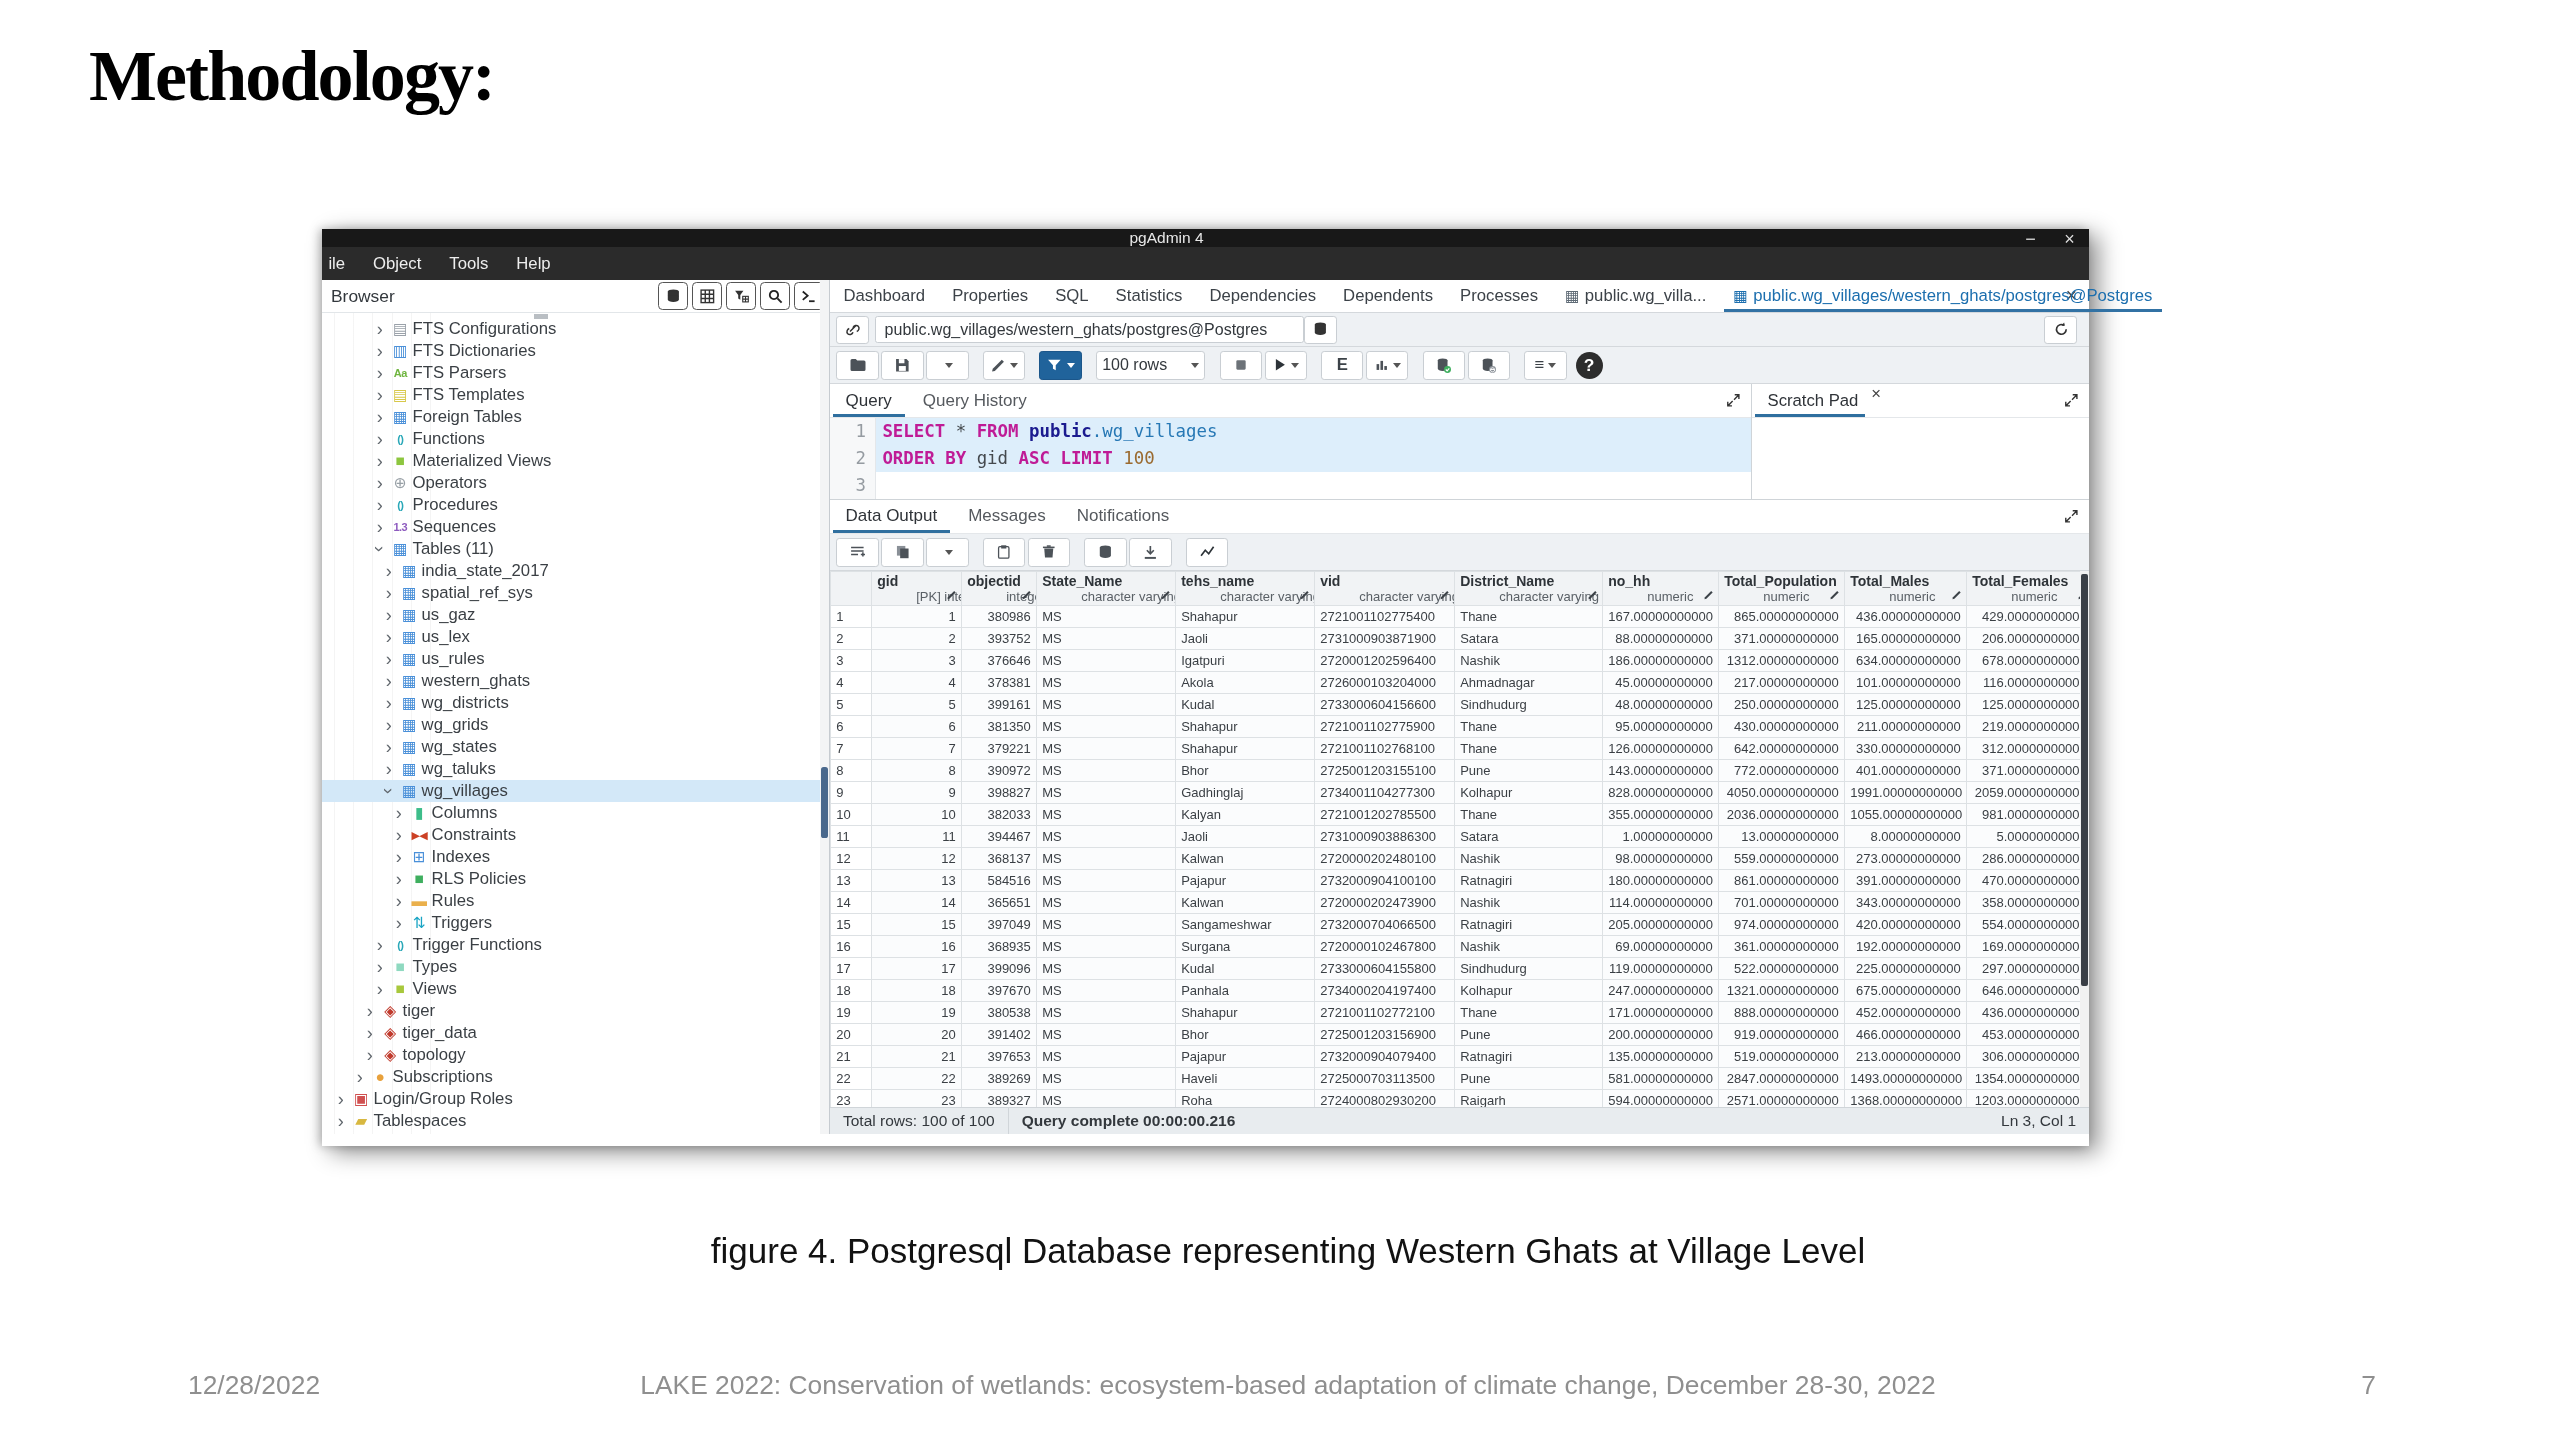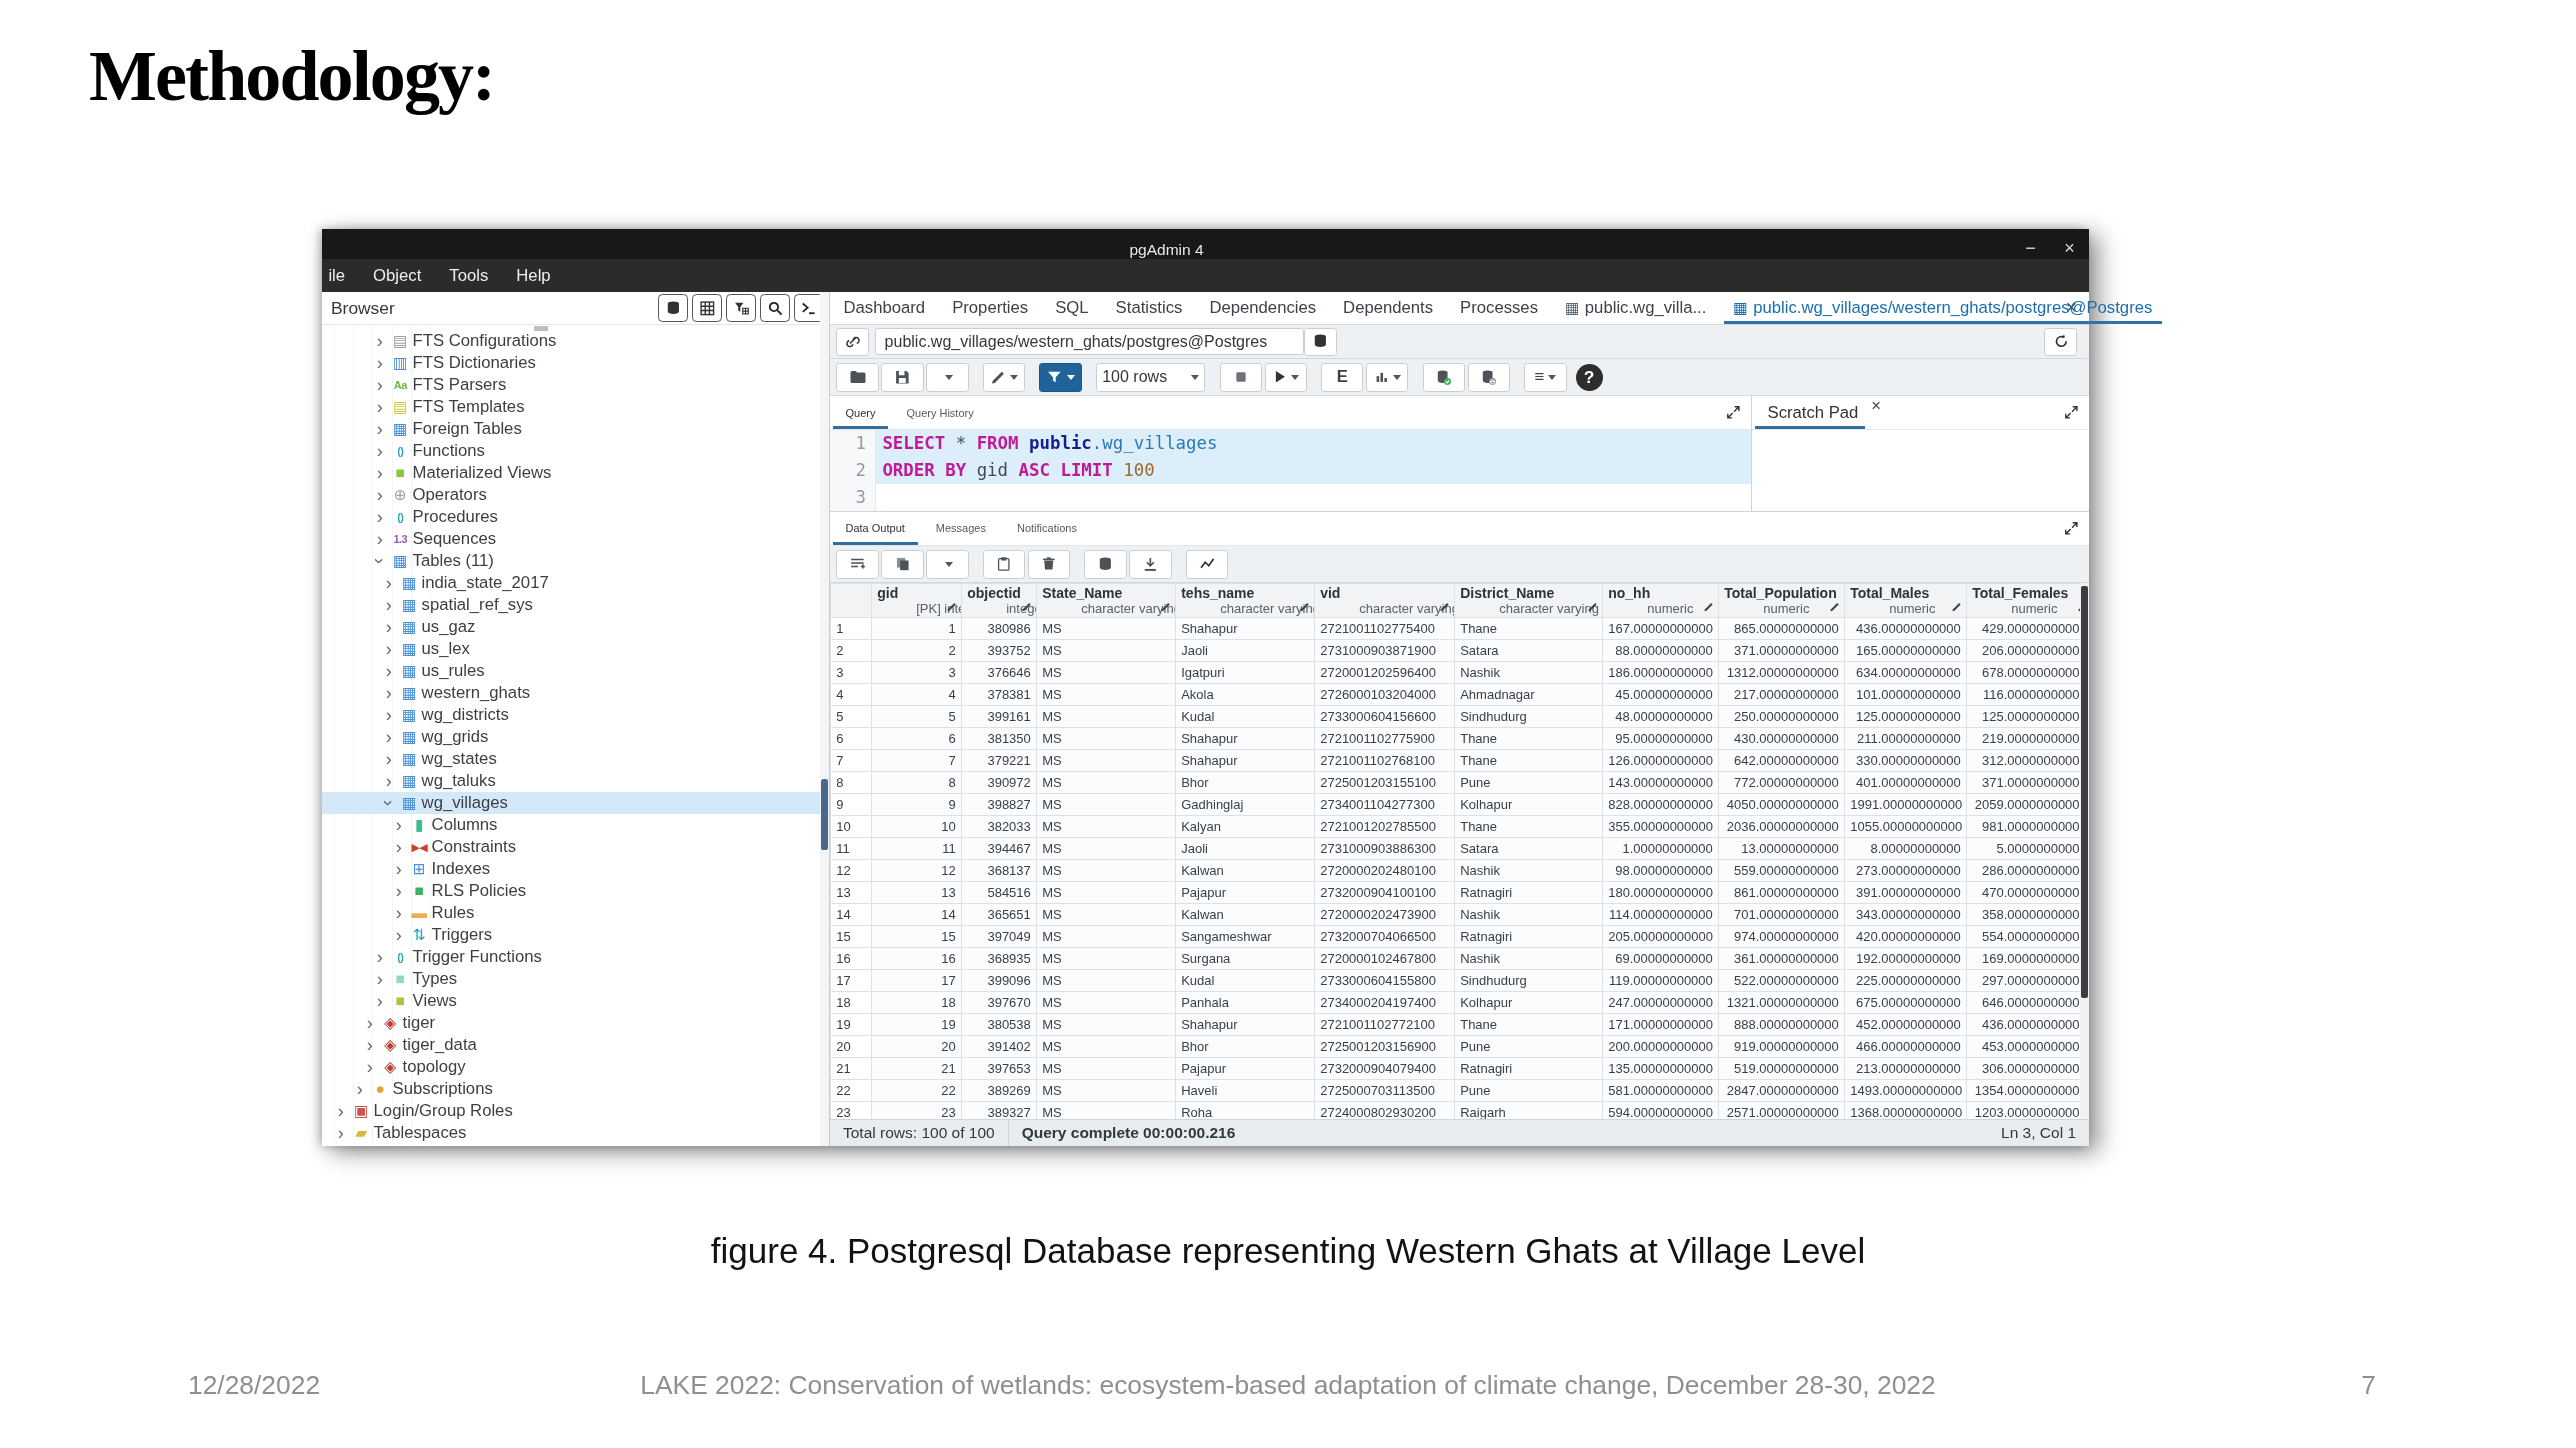--- a/index.html
+++ b/index.html
@@ -10,21 +10,21 @@
   .ptitle{position:absolute;left:89px;top:35px;margin:0;font-family:"Liberation Serif","DejaVu Serif",serif;
     font-weight:bold;font-size:72px;letter-spacing:-1.9px;color:#000;text-align:center;}
   .caption{position:absolute;left:0;right:0;top:1231px;text-align:center;font-size:35px;color:#121212;}
   .footer-date{position:absolute;left:188px;top:1370px;font-size:26.4px;color:#8f8f8f;}
   .footer-conf{position:absolute;left:0;right:0;top:1370px;text-align:center;font-size:26.4px;color:#8f8f8f;}
   .footer-page{position:absolute;right:200px;top:1370px;font-size:26.4px;color:#8f8f8f;}
 
   
   .pgwin{position:absolute;left:322px;top:229px;width:1767px;height:917px;background:#fff;
     box-shadow:9px 6.4px 22px rgba(0,0,0,.45), -2.6px 0 9px rgba(0,0,0,.25);font-size:16.7px;color:#3a3f44;}
-  .titlebar{height:30px;background:#181818;display:flex;align-items:flex-end;color:#e8e8e8;}
+  .titlebar{height:18px;background:#181818;display:flex;align-items:flex-start;color:#e8e8e8;}
   .tb-title{flex:1;text-align:center;font-size:15.5px;}
   .tb-btn{width:39px;text-align:center;font-size:18px;color:#ddd;cursor:default;}
   .menubar{height:33px;background:#2b2b2b;display:flex;align-items:center;gap:0;}
   .mitem{color:#eee;font-size:16.7px;padding:0 14px;}
   .mitem:first-child{padding-left:6.4px;}
   .content{display:flex;height:854px;}
 
   
   .leftpanel{width:507px;border-right:0.6px solid #c6cbd0;display:flex;flex-direction:column;position:relative;background:#fff;}
   .bheader{height:32px;display:flex;align-items:center;padding:0 5.2px 0 9px;border-bottom:0.6px solid #e2e6e9;}
@@ -72,21 +72,21 @@
   .tgap{width:11.6px;}
   .caret{width:0;height:0;border-left:4.5px solid transparent;border-right:4.5px solid transparent;border-top:5.8px solid #555;margin-left:3.9px;}
   .rowsbox{font-size:16px;color:#33383d;}
   .glyphbtn{font-size:16.7px;color:#3c4248;}
   .helpbtn{width:27px;height:27px;border-radius:50%;background:#2d2d2d;color:#fff;display:flex;align-items:center;
     justify-content:center;font-size:17.4px;font-weight:bold;border:none;margin-left:6.4px;}
 
   .editors{height:115px;display:flex;border-bottom:0.6px solid #cfd4d8;}
   .qedit{width:921px;display:flex;flex-direction:column;border-right:0.6px solid #cfd4d8;}
   .qtabs{height:33px;display:flex;align-items:center;position:relative;border-bottom:0.6px solid #e4e7ea;}
-  .qtab{padding:0 15.5px;font-size:11px;color:#55595e;height:100%;display:flex;align-items:center;position:relative;}
+  .qtab{padding:0 15.5px;font-size:17px;color:#55595e;height:100%;display:flex;align-items:center;position:relative;}
   .qtab.active{color:#2f3338;}
   .qtab.active::after{content:"";position:absolute;left:2.6px;right:2.6px;bottom:0;height:3.2px;background:#2f6f9f;}
   .expand-ic{position:absolute;right:9px;top:7.7px;}
   .sql{flex:1;display:flex;flex-direction:column;font-family:"DejaVu Sans Mono","Liberation Mono",monospace;font-size:17.4px;}
   .sline{display:flex;height:27px;line-height:27px;}
   .lnum{width:36px;text-align:right;padding-right:9px;color:#959ba1;background:#f7f8f9;border-right:0.6px solid #e4e7ea;}
   .scode{flex:1;padding-left:6.4px;white-space:pre;}
   .sline.hl .scode{background:#ddeefb;}
   .kw{color:#bf1b96;font-weight:bold;}
   .sc{color:#1b1b8f;font-weight:bold;}

